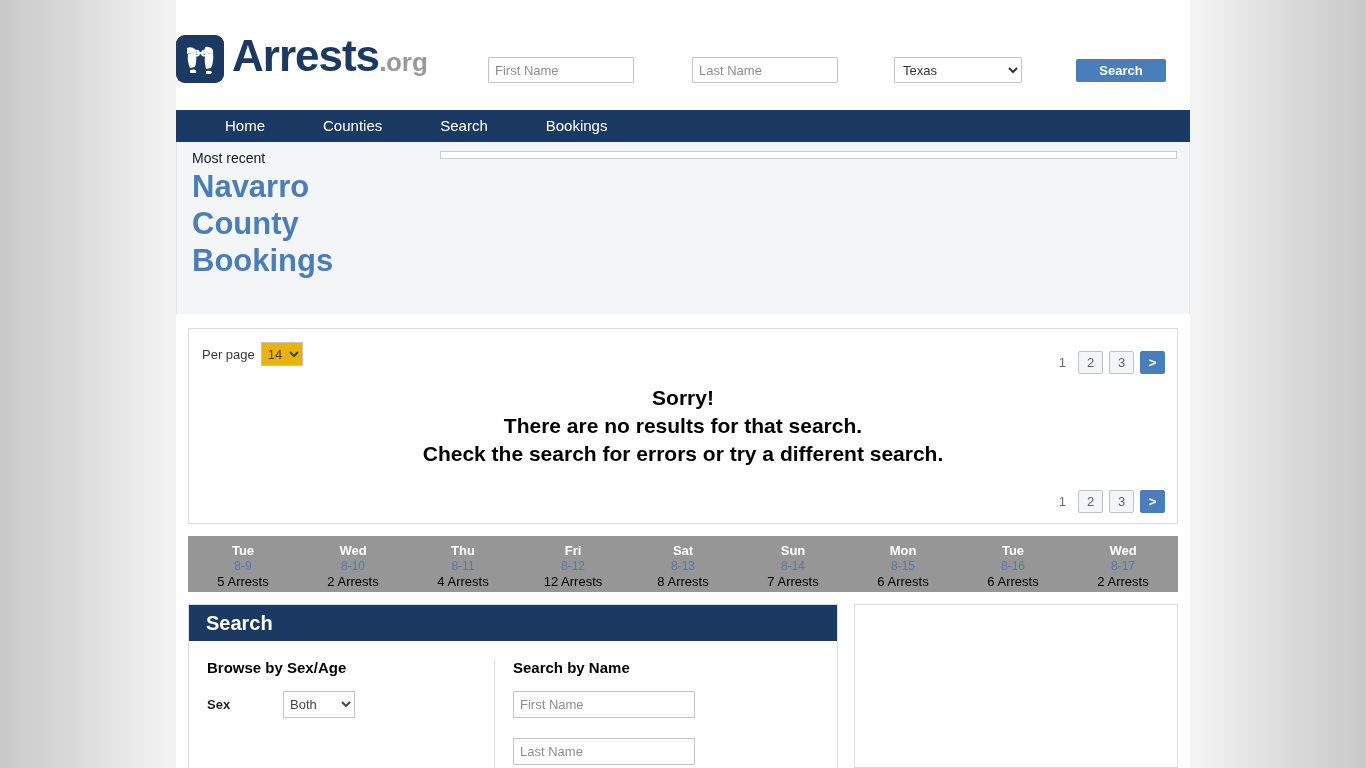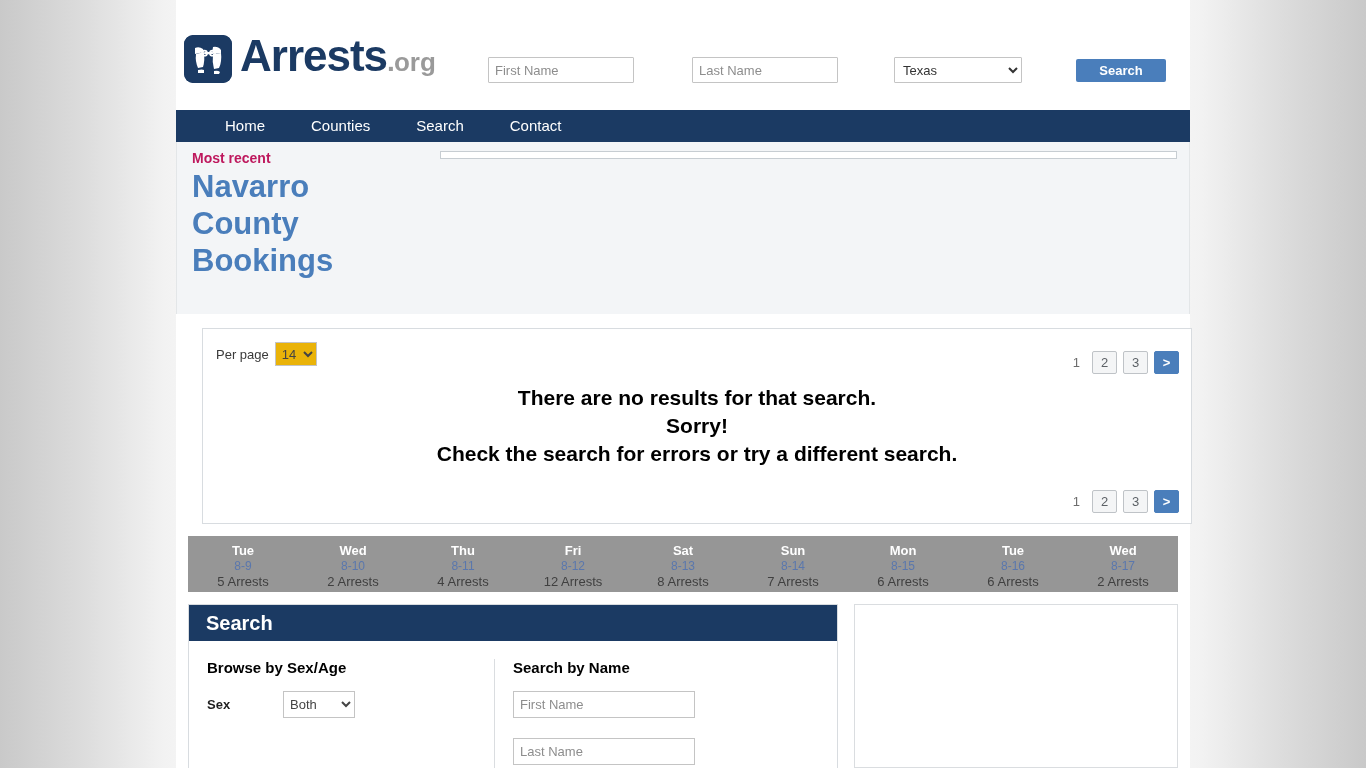--- a/index.html
+++ b/index.html
@@ -24,21 +24,21 @@
   }
 
   
   #header {
     position: relative;
     height: 110px;
     background: #ffffff;
   }
   #brand {
     position: absolute;
-    left: 8px; top: 32px;
+    left: 0px; top: 32px;
     display: flex; align-items: center;
   }
   .logo-badge {
     width: 48px; height: 48px;
     border-radius: 9px;
     background: #1b3a63;
     position: relative;
     overflow: hidden;
     flex: none;
   }
@@ -102,20 +102,21 @@
     border-radius: 2px;
   }
 
   
   #nav {
     height: 32px;
     background: #1b3a63;
     display: flex;
     align-items: center;
     padding-left: 26px;
+    gap: 12px;
   }
   .nav-item {
     color: #ffffff;
     font-size: 15px;
     padding: 0 23px;
     line-height: 32px;
     cursor: pointer;
     text-decoration: none;
   }
 
@@ -124,22 +125,22 @@
     position: relative;
     height: 172px;
     background: #f3f5f7;
     border-left: 1px solid #e3e6e8;
     border-right: 1px solid #e3e6e8;
   }
   #most-recent-label {
     position: absolute;
     left: 15px; top: 8px;
     font-size: 14px;
-    font-weight: bold;
-    color: #be185d;
+    font-weight: normal;
+    color: #0f172a;
   }
   #county-title {
     position: absolute;
     left: 15px; top: 26px;
     width: 190px;
     font-size: 31px;
     font-weight: bold;
     color: #4a7ebb;
     line-height: 37px;
   }
@@ -151,21 +152,20 @@
     background: #ffffff;
   }
 
   
   #results-card {
     position: absolute;
     left: 12px; top: 328px;
     width: 990px; height: 196px;
     background: #ffffff;
     border: 1px solid #d8dce0;
-    margin-left: 14px;
   }
   #perpage-row {
     position: absolute;
     left: 13px; top: 13px;
     display: flex; align-items: center;
   }
   #perpage-label {
     font-size: 13px; color: #3a3a3a;
     margin-right: 6px;
   }
@@ -235,21 +235,21 @@
   .day-name {
     font-size: 13px; font-weight: bold;
     color: #ffffff; line-height: 16px;
   }
   .day-date {
     font-size: 12px;
     color: #5a77ad; line-height: 15px;
   }
   .day-count {
     font-size: 13px;
-    color: #404040; line-height: 16px;
+    color: #000000; line-height: 16px;
   }
 
   
   #search-panel {
     position: absolute;
     left: 12px; top: 604px;
     width: 650px;
     min-height: 164px;
     background: #ffffff;
     border: 1px solid #d8dce0;
@@ -369,21 +369,21 @@
       <option>Texas</option>
     </select>
 
     <button id="search-btn-hdr">Search</button>
   </div>
 
   <div id="nav">
     <a class="nav-item">Home</a>
     <a class="nav-item">Counties</a>
     <a class="nav-item">Search</a>
-    <a class="nav-item">Contact</a>
+    <a class="nav-item">Bookings</a>
   </div>
 
   <div id="hero">
     <div id="most-recent-label">Most recent</div>
     <div id="county-title">Navarro County Bookings</div>
     <div id="hero-ad"></div>
   </div>
 
   <div id="results-card">
 
@@ -395,22 +395,22 @@
     </div>
 
     <div class="pager" id="pager-top">
       <span class="pg-current">1</span>
       <span class="pg-box">2</span>
       <span class="pg-box">3</span>
       <span class="pg-box next">&gt;</span>
     </div>
 
     <div id="no-results">
+      <div>Sorry!</div>
       <div>There are no results for that search.</div>
-      <div>Sorry!</div>
       <div>Check the search for errors or try a different search.</div>
     </div>
 
     <div class="pager" id="pager-bottom">
       <span class="pg-current">1</span>
       <span class="pg-box">2</span>
       <span class="pg-box">3</span>
       <span class="pg-box next">&gt;</span>
     </div>
   </div>

